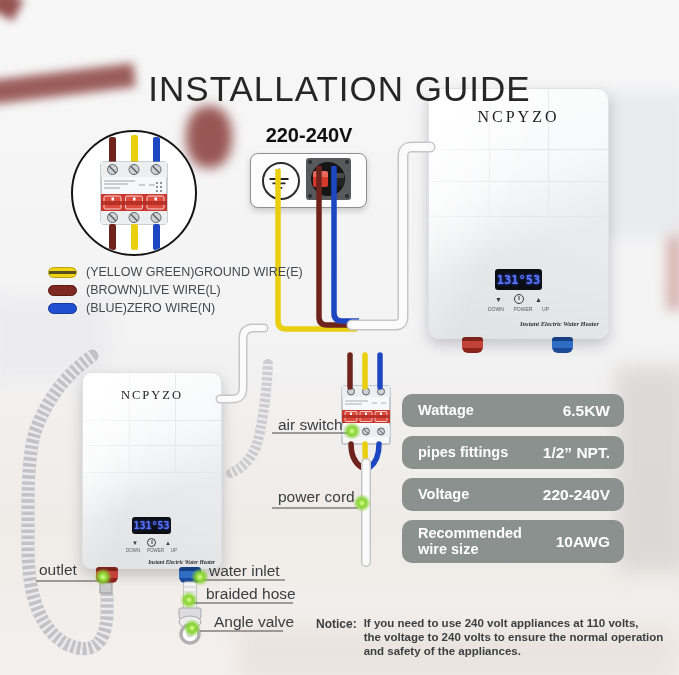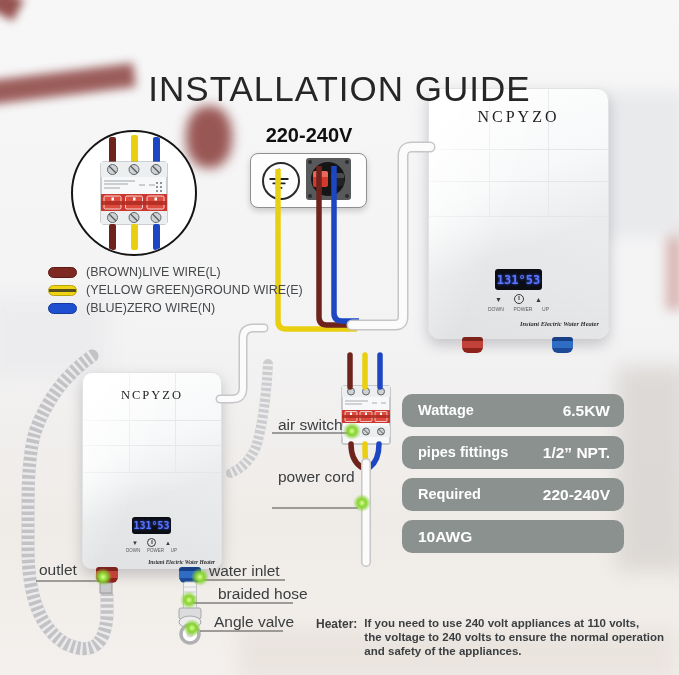--- a/index.html
+++ b/index.html
@@ -365,60 +365,61 @@
       <circle cx="189" cy="600" r="9" fill="url(#glow)"></circle>
       <circle cx="192" cy="628" r="9" fill="url(#glow)"></circle>
     </g>
   </svg>
 
   <div class="abs title">INSTALLATION GUIDE</div>
   <div class="abs voltage">220-240V</div>
 
   <div class="abs legend">
     <div class="legend-row">
+      <span class="pill pill-ground"></span>
+      <span>(YELLOW GREEN)GROUND WIRE(E)</span>
+    </div>
+    <div class="legend-row">
       <span class="pill pill-live"></span>
       <span>(BROWN)LIVE WIRE(L)</span>
-    </div>
-    <div class="legend-row">
-      <span class="pill pill-ground"></span>
-      <span>(YELLOW GREEN)GROUND WIRE(E)</span>
     </div>
     <div class="legend-row">
       <span class="pill pill-zero"></span>
       <span>(BLUE)ZERO WIRE(N)</span>
     </div>
   </div>
 
   <div class="abs specs">
     <div class="spec-row">
       <span class="spec-label">Wattage</span>
       <span class="spec-value">6.5KW</span>
     </div>
     <div class="spec-row">
       <span class="spec-label">pipes fittings</span>
       <span class="spec-value">1/2” NPT.</span>
     </div>
     <div class="spec-row">
-      <span class="spec-label">Required</span>
+      <span class="spec-label">Voltage</span>
       <span class="spec-value">220-240V</span>
     </div>
     <div class="spec-row">
+      <span class="spec-label">Recommended wire size</span>
       <span class="spec-value">10AWG</span>
     </div>
   </div>
 
   <div class="lbl" style="left:278px;top:416px">air switch</div>
-  <div class="lbl" style="left:278px;top:468px">power cord</div>
+  <div class="lbl" style="left:278px;top:488px">power cord</div>
   <div class="lbl" style="left:39px;top:561px">outlet</div>
   <div class="lbl" style="left:209px;top:562px">water inlet</div>
-  <div class="lbl" style="left:218px;top:585px">braided hose</div>
+  <div class="lbl" style="left:206px;top:585px">braided hose</div>
   <div class="lbl" style="left:214px;top:613px">Angle valve</div>
 
   <div class="abs notice">
-    <span class="notice-label">Heater:</span>
+    <span class="notice-label">Notice:</span>
     <div class="notice-lines">
       <div>If you need to use 240 volt appliances at 110 volts,</div>
       <div>the voltage to 240 volts to ensure the normal operation</div>
       <div>and safety of the appliances.</div>
     </div>
   </div>
 
 </div>
 
 </body></html>

